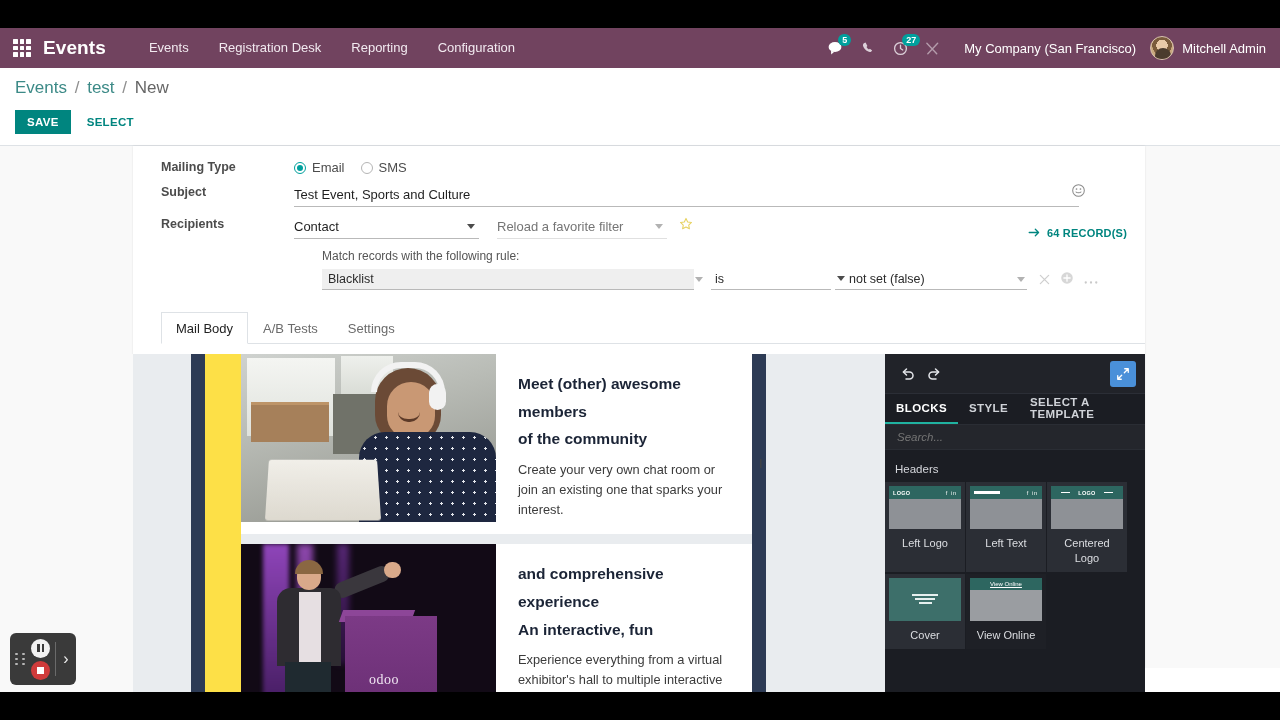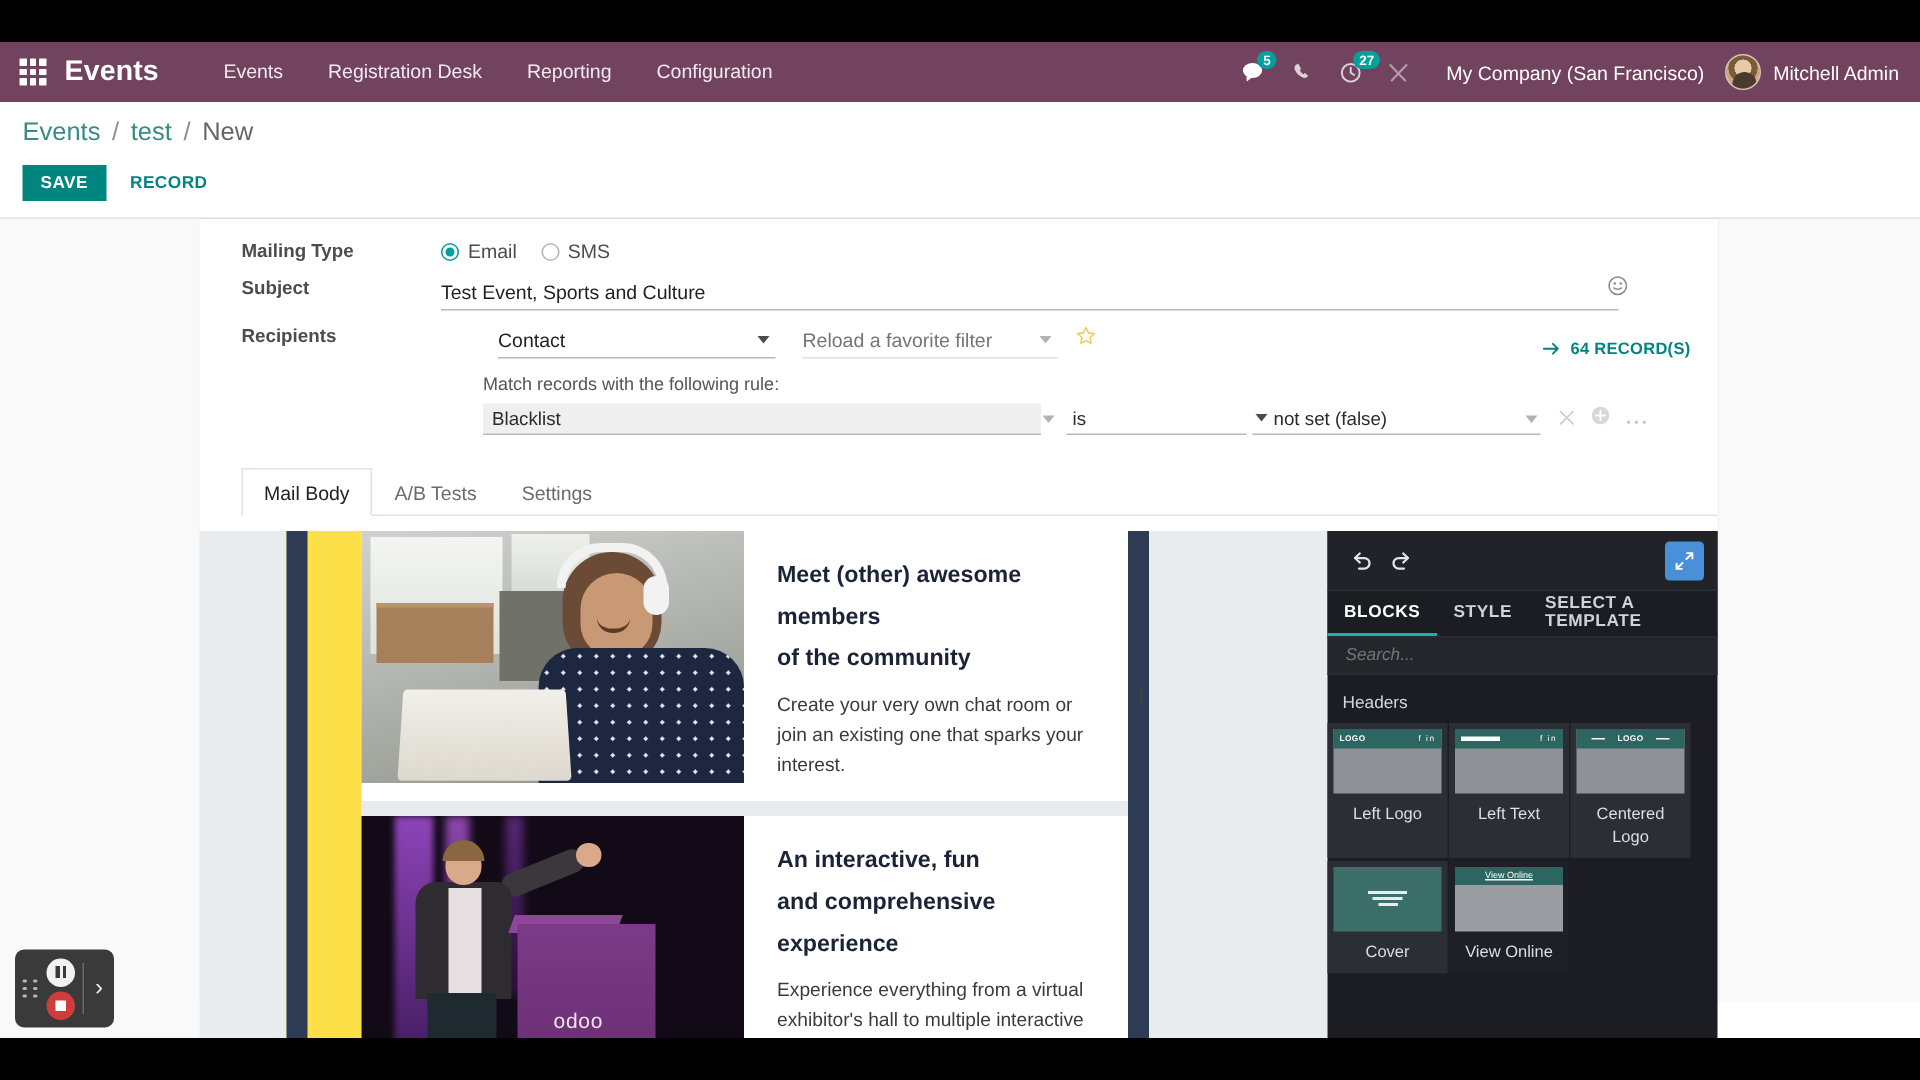--- a/index.html
+++ b/index.html
@@ -122,21 +122,21 @@
   }
   .smiley {
     position:absolute; right:-7px; top:-2px; cursor:pointer;
   }
   .sel-underline {
     border:none; border-bottom:1px solid #b9b9b9; background:transparent;
     font-size:13px; color:#1f1f1f; padding: 2px 0 4px 0; outline:none;
     font-family:"Liberation Sans", sans-serif; cursor:pointer;
     -webkit-appearance:none; appearance:none;
   }
-  .sel-box { position:relative; display:inline-block;margin-left:38px; }
+  .sel-box { position:relative; display:inline-block; }
   .caret {
     position:absolute; right:4px; top:7px; pointer-events:none;
     width:0; height:0; border-left:4px solid transparent; border-right:4px solid transparent;
     border-top:5px solid #4c4c4c;
   }
   .caret.grey { border-top-color:#b2b2b2; }
   .fav-filter {
     border:none; border-bottom:1px solid #e0e0e0; background:transparent;
     font-size:13px; color:#c3c3c3; padding:2px 0 4px 0; outline:none; width:170px;
     font-family:"Liberation Sans", sans-serif;
@@ -299,21 +299,21 @@
   .photo2 .podium {
     position:absolute; left:104px; top:72px; width:92px; height:96px;
     background: linear-gradient(180deg,#7c3a86,#6a2f74);
   }
   .photo2 .podium-top {
     position:absolute; left:100px; top:66px; width:72px; height:12px;
     background:#8d4698; transform: skewX(-20deg);
   }
   .photo2 .odoo {
     position:absolute; left:128px; top:128px; font-size:14px; color:#f0e6f2;
-    font-family:Liberation Sans, sans-serif; letter-spacing:.5px;
+    font-family:Liberation Serif, serif; letter-spacing:.5px;
   }
 
   .blk-text { flex:1; padding: 16px 20px 14px 22px; }
   .blk-h {
     font-size: 15.5px; font-weight: bold; color: #1b2436;
     line-height: 1.78;
   }
   .blk-p {
     font-size: 12.8px; color:#3b3b3b; line-height:1.58; margin-top: 7px;
   }
@@ -481,21 +481,21 @@
   <div class="control-panel">
     <div class="breadcrumb">
       <span class="crumb">Events</span>
       <span class="sep">/</span>
       <span class="crumb">test</span>
       <span class="sep">/</span>
       <span class="current">New</span>
     </div>
     <div class="cp-buttons">
       <button class="btn-save">SAVE</button>
-      <button class="btn-discard">RECORD</button>
+      <button class="btn-discard">SELECT</button>
     </div>
   </div>
 
   <div class="sheet-bg">
     <div class="sheet">
       <div class="form-area">
 
         <div class="f-row">
           <div class="f-label">Mailing Type</div>
           <div class="radio-grp">
@@ -635,22 +635,22 @@
               <div class="sp-shirt"></div>
             <div class="sp-head"></div>
               <div class="sp-hair"></div>
             <div class="sp-legs"></div>
             <div class="podium-top"></div>
               <div class="podium"></div>
             <div class="odoo">odoo</div>
 
           </div>
           <div class="blk-text">
+            <div class="blk-h">and comprehensive experience</div>
             <div class="blk-h">An interactive, fun</div>
-            <div class="blk-h">and comprehensive experience</div>
             <div class="blk-p">Experience everything from a virtual exhibitor's hall to multiple interactive presentations and demos.</div>
             <button class="blk-btn">Find out more</button>
           </div>
         </div>
 
       </div>
       <div class="mouse-cursor">I</div>
     </div>
 
     <div class="snippet-panel">

